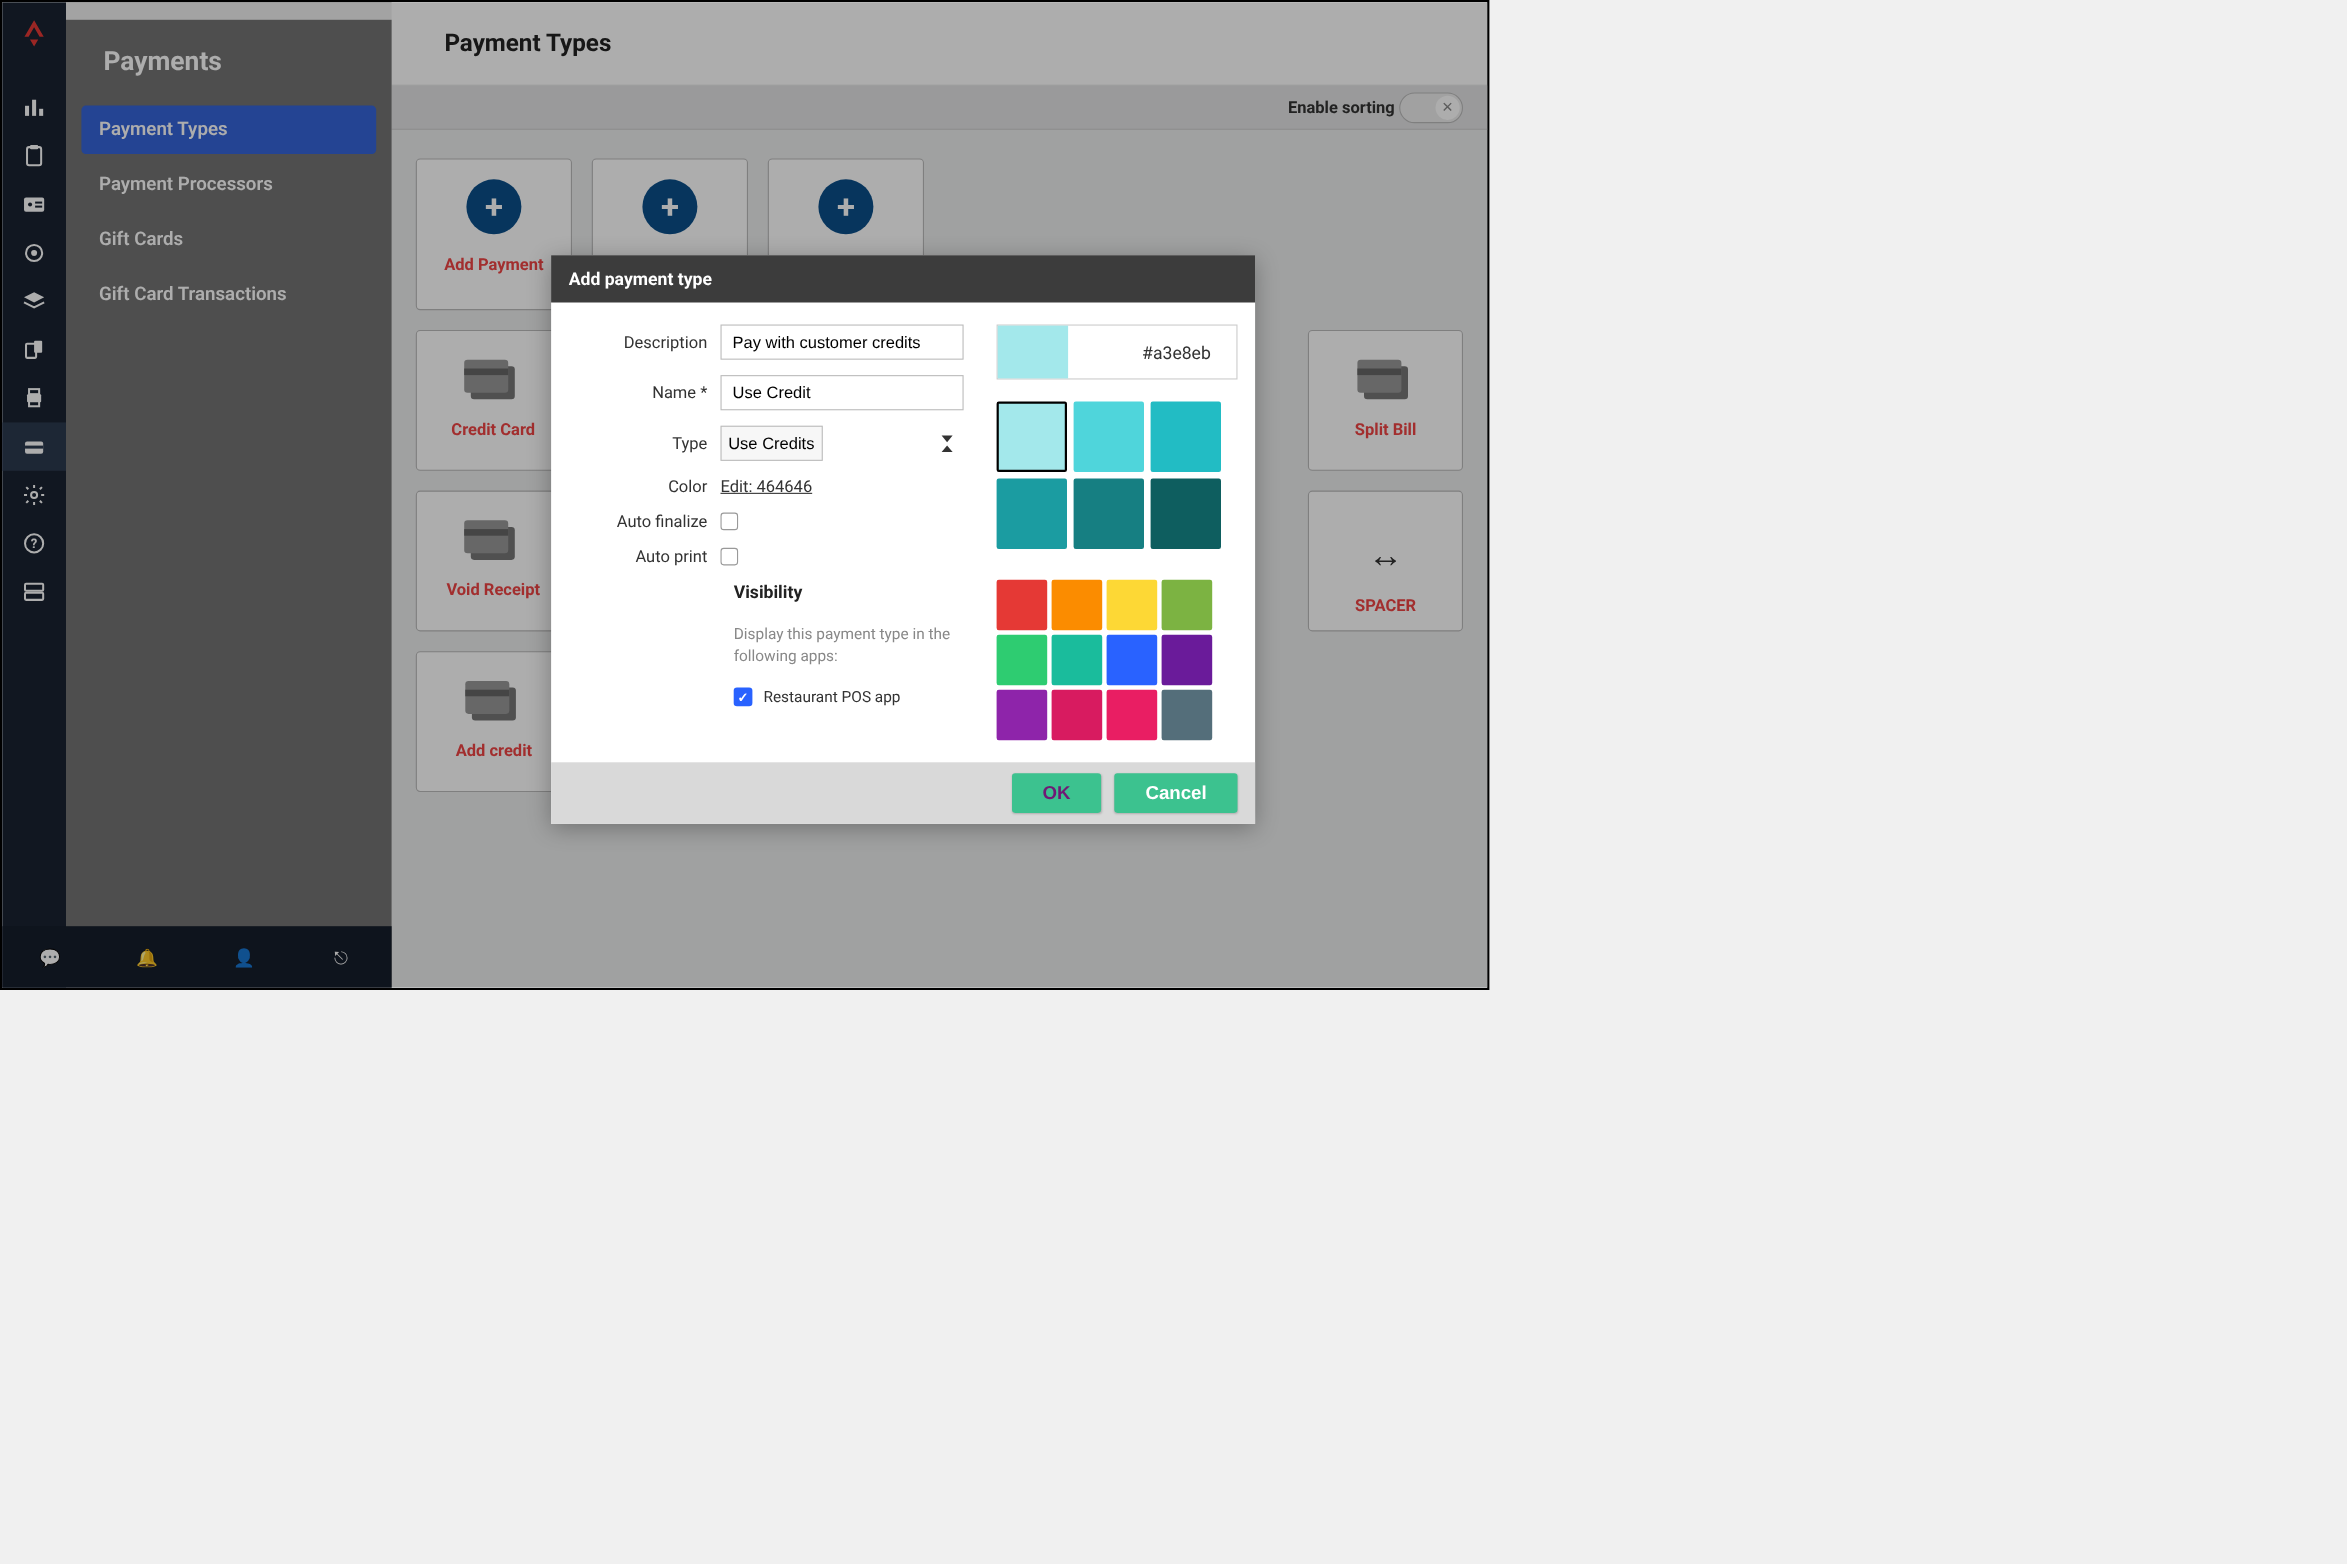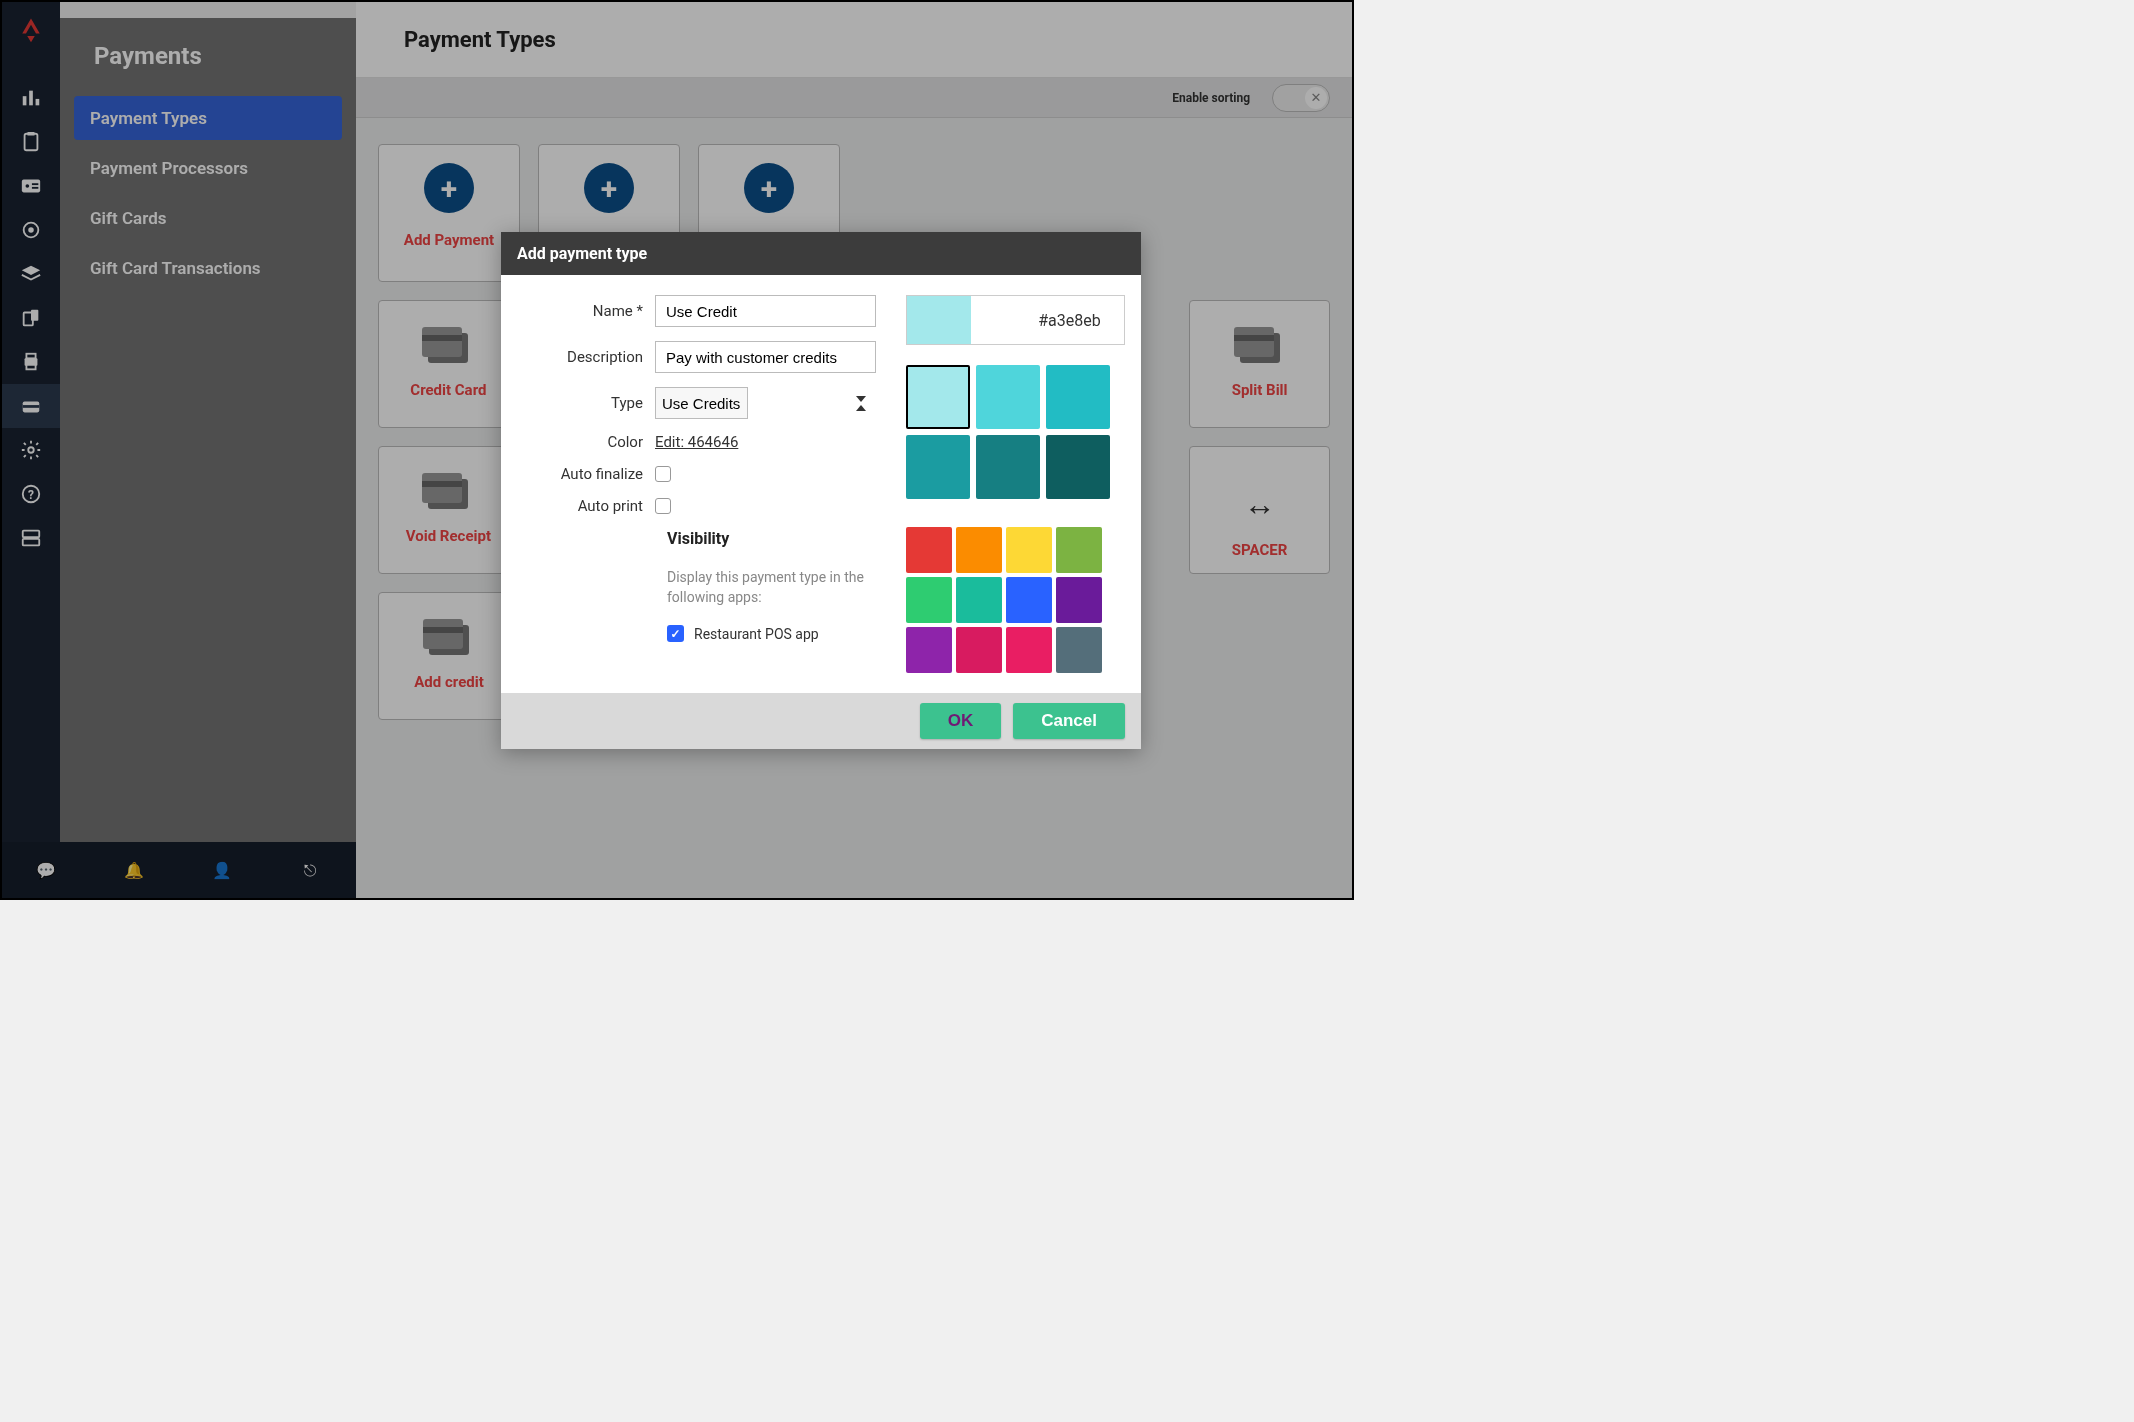--- a/index.html
+++ b/index.html
@@ -33,21 +33,21 @@
 .sidebar-footer .store-icon { width: 40px; text-align: center; }
 .bottom-icons { position:absolute; left:0; bottom:0; height:56px; width:354px; background:#161e2b; z-index:6; display:flex; align-items:center; }
 .bottom-icons .bi { flex:0 0 auto; width:88px; text-align:center; color:#fff; }
 
 
 .main { position:absolute; left:354px; right:0; top:0; bottom:0; background:#fff; }
 .main-header { height: 76px; display:flex; align-items:center; padding: 0 48px; border-bottom:1px solid #e0e0e0;}
 .main-header h1 { font-size: 22px; font-weight: 700; color:#222; }
 .content-bg { position:absolute; left:0; right:0; top:76px; bottom:0; background:#ecedee; }
 .sorting-row { height:40px; background:#e3e4e5; border-bottom:1px solid #d0d0d0; display:flex; align-items:center; justify-content:flex-end; padding:0 22px;}
-.sorting-row span { font-weight:700; font-size:12px; margin-right:22px; color:#333;}
+.sorting-row span { font-weight:700; font-size:15px; margin-right:4px; color:#333;}
 .toggle { width:58px; height:28px; border-radius:14px; border:1px solid #bbb; background:#eee; position:relative;}
 .toggle .knob { position:absolute; right:2px; top:2px; width:22px; height:22px; border-radius:11px; background:#fff; display:flex; align-items:center; justify-content:center; color:#888; font-size:13px;}
 
 .cards { position:relative; padding:26px 22px; }
 .card-row { display:flex; gap:18px; margin-bottom:18px; }
 .card { width:142px; height:126px; border:1px solid #bbb; border-radius:4px; background:#fff; display:flex; flex-direction:column; align-items:center; justify-content:flex-start; padding-top:18px;}
 .card-row.row1 .card { height:138px; }
 .card .plus { width:50px; height:50px; border-radius:25px; background:#0b4f8a; display:flex; align-items:center; justify-content:center; color:#fff; font-size:30px; font-weight:700; margin-bottom:18px;}
 .card .card-label { font-weight:700; color:#ef4444; font-size:15px; text-align:center; padding:0 6px;}
 .card .cc-icon { width:40px; height:30px; background:#777; border-radius:3px; margin:8px 0 18px 0; position:relative;}
@@ -246,26 +246,26 @@
     </div>
   </div>
 </div>
 
 <div class="overlay"></div>
 <div class="modal">
   <div class="modal-title">Add payment type</div>
   <div class="modal-body">
     <div class="form-col">
       <div class="form-row">
+        <label>Description</label>
+        <input type="text" value="Pay with customer credits" style="">
+      </div>
+      <div class="form-row">
         <label>Name *</label>
         <input type="text" value="Use Credit" style="">
-      </div>
-      <div class="form-row">
-        <label>Description</label>
-        <input type="text" value="Pay with customer credits" style="">
       </div>
       <div class="form-row">
         <label>Type</label>
         <div class="select-wrap">
           <select>
             <option>Use Credits</option>
           </select>
         </div>
       </div>
       <div class="form-row">

